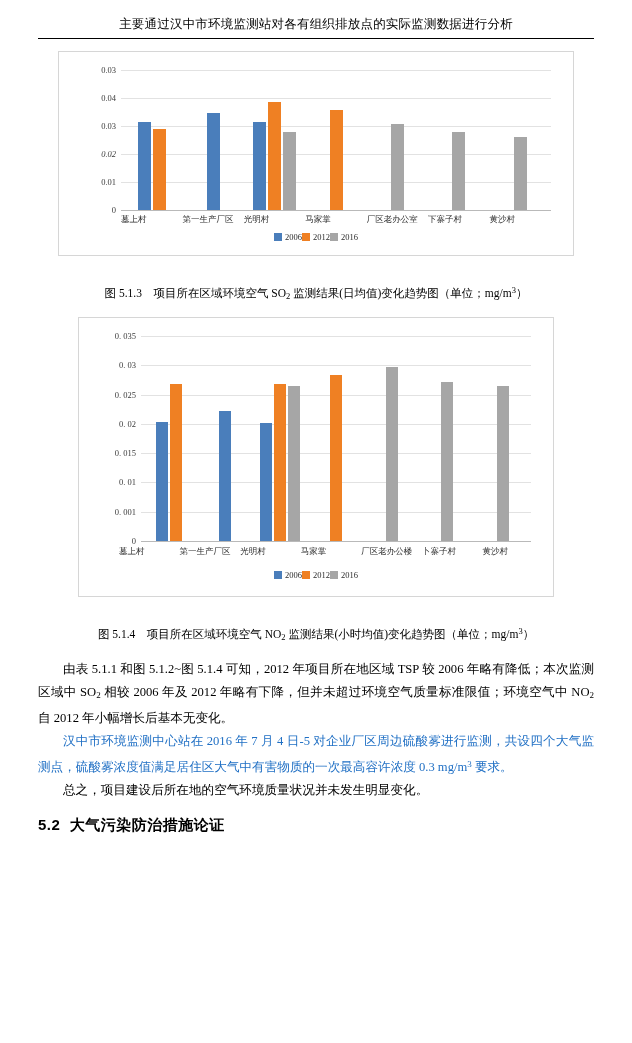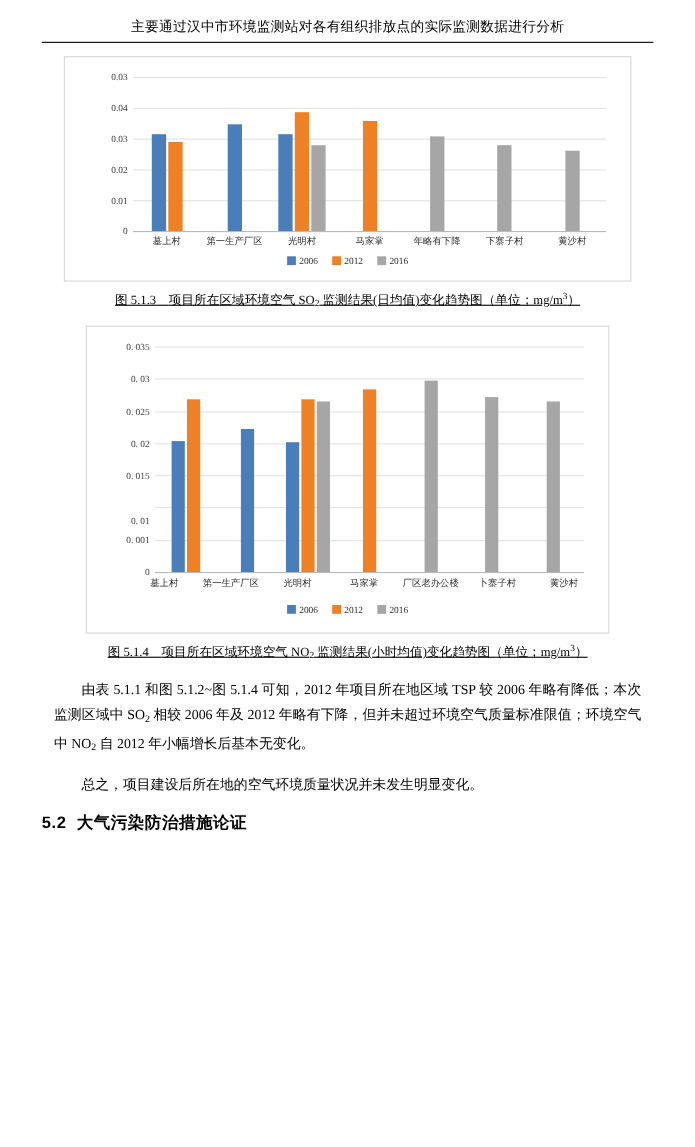--- a/index.html
+++ b/index.html
@@ -81,62 +81,61 @@
     bottom: 0;
   }
   .xlabels {
     position: absolute;
     left: 0;
     right: 0;
     display: flex;
   }
   .xlabel {
     flex: 1 1 0;
-    text-align: center;
+    text-align: left;
     font-size: 8.5px;
     font-family: Liberation Sans, sans-serif;
     color: #2b2b2b;
     white-space: nowrap;
   }
   .legend {
     position: absolute;
     left: 0;
     right: 0;
     display: flex;
     justify-content: center;
-    gap: 13px;
+    gap: 0;
     font-size: 8.5px;
     color: #2b2b2b;
   }
   .legend-item {
     display: flex;
     align-items: center;
     gap: 3px;
   }
   .legend-swatch {
     width: 8px;
     height: 8px;
     display: inline-block;
   }
 
   .fig-caption {
     text-align: center;
     font-size: 11.5px;
     font-family: "Liberation Serif", serif;
-    margin-top: 8px;
-    text-decoration: underline;
+    margin-top: 29px;
   }
   .fig-caption .sub { font-size: 8.5px; vertical-align: -2px; }
   .fig-caption .sup { font-size: 8.5px; vertical-align: 4px; }
 
   
   p.body {
     font-size: 12.6px;
     line-height: 23px;
-    margin: 11px;
+    margin: 0;
     text-align: justify;
     text-justify: inter-ideograph;
     font-family: "Liberation Serif", serif;
   }
   .indent { text-indent: 25px; }
   .blue { color: #1f6fc4; }
   .sub { font-size: 9px; vertical-align: -2px; }
   .sup { font-size: 9px; vertical-align: 4px; }
 
   h2.section {
@@ -164,21 +163,21 @@
   <div class="doc-header">主要通过汉中市环境监测站对各有组织排放点的实际监测数据进行分析</div>
   <div class="header-rule"></div>
 
   <div class="chart-card chart-1">
     <div class="plot" id="plot1" style="position:absolute; left:62px; right:22px; top:18px; height:140px;">
         <div class="axis-bottom" style="top: 140px;"></div>
         <div class="ytick" style="top: 140px;">0</div>
         <div class="gridline" style="top: 112px;"></div>
         <div class="ytick" style="top: 112px; font-family: Liberation Serif, serif;">0.01</div>
         <div class="gridline" style="top: 84px;"></div>
-        <div class="ytick" style="top: 84px;">0.02</div>
+        <div class="ytick" style="top: 84px; font-style: italic;">0.02</div>
         <div class="gridline" style="top: 56px;"></div>
         <div class="ytick" style="top: 56px;">0.03</div>
         <div class="gridline" style="top: 28px;"></div>
         <div class="ytick" style="top: 28px;">0.04</div>
         <div class="gridline" style="top: 0px;"></div>
         <div class="ytick" style="top: 0px;">0.03</div>
         <div class="bar" style="left: 16.7143px; width: 13px; height: 88.48px; background: rgb(74, 126, 187);"></div>
         <div class="bar" style="left: 31.7143px; width: 13px; height: 81.48px; background: rgb(239, 128, 35);"></div>
         <div class="bar" style="left: 85.6429px; width: 13px; height: 96.6px; background: rgb(74, 126, 187);"></div>
         <div class="bar" style="left: 132.071px; width: 13px; height: 87.64px; background: rgb(74, 126, 187);"></div>
@@ -187,21 +186,21 @@
         <div class="bar" style="left: 208.5px; width: 13px; height: 99.96px; background: rgb(239, 128, 35);"></div>
         <div class="bar" style="left: 269.929px; width: 13px; height: 85.96px; background: rgb(166, 166, 166);"></div>
         <div class="bar" style="left: 331.357px; width: 13px; height: 78.12px; background: rgb(166, 166, 166);"></div>
         <div class="bar" style="left: 392.786px; width: 13px; height: 73.08px; background: rgb(166, 166, 166);"></div>
       </div>
     <div class="xlabels" id="xlabels1" style="top:162px; left:62px; right:22px;">
         <div class="xlabel">墓上村</div>
         <div class="xlabel">第一生产厂区</div>
         <div class="xlabel">光明村</div>
         <div class="xlabel">马家掌</div>
-        <div class="xlabel">年略有下降</div>
+        <div class="xlabel">厂区老办公室</div>
         <div class="xlabel">下寨子村</div>
         <div class="xlabel">黄沙村</div>
       </div>
     <div class="legend" id="legend1" style="top:180px;">
         <div class="legend-item">
           <span class="legend-swatch" style="background: rgb(74, 126, 187);"></span>
           <span>2006</span>
         </div>
         <div class="legend-item">
           <span class="legend-swatch" style="background: rgb(239, 128, 35);"></span>
@@ -220,21 +219,21 @@
     <span>项目所在区域环境空气 SO</span><span class="sub">2</span><span> 监测结果(日均值)变化趋势图（单位；mg/m</span><span class="sup">3</span><span>）</span>
   </div>
 
   <div class="chart-card chart-2">
     <div class="plot" id="plot2" style="position:absolute; left:62px; right:22px; top:18px; height:205px;">
         <div class="axis-bottom" style="top: 205px;"></div>
         <div class="ytick" style="top: 205px;">0</div>
         <div class="gridline" style="top: 175.714px;"></div>
         <div class="ytick" style="top: 175.714px;">0. 001</div>
         <div class="gridline" style="top: 146.429px;"></div>
-        <div class="ytick" style="top: 158px;">0. 01</div>
+        <div class="ytick" style="top: 146px;">0. 01</div>
         <div class="gridline" style="top: 117.143px;"></div>
         <div class="ytick" style="top: 117.143px; text-align: center;">0. 015</div>
         <div class="gridline" style="top: 87.8571px;"></div>
         <div class="ytick" style="top: 87.8571px;">0. 02</div>
         <div class="gridline" style="top: 58.5714px;"></div>
         <div class="ytick" style="top: 58.5714px;">0. 025</div>
         <div class="gridline" style="top: 29.2857px;"></div>
         <div class="ytick" style="top: 29.2857px;">0. 03</div>
         <div class="gridline" style="top: 0px;"></div>
         <div class="ytick" style="top: 0px;">0. 035</div>
@@ -275,20 +274,21 @@
   </div>
 
   <div class="fig-caption">
     <span>图 5.1.4</span>
     &nbsp;&nbsp;
     <span>项目所在区域环境空气 NO</span><span class="sub">2</span><span> 监测结果(小时均值)变化趋势图（单位；mg/m</span><span class="sup">3</span><span>）</span>
   </div>
 
   <p class="body indent" style="margin-top:16px;"><span>由表 5.1.1 和图 5.1.2~图 5.1.4 可知，2012 年项目所在地区域 TSP 较 2006 年略有降低；本次监测区域中 SO</span><span class="sub">2</span><span> 相较 2006 年及 2012 年略有下降，但并未超过环境空气质量标准限值；环境空气中 NO</span><span class="sub">2</span><span> 自 2012 年小幅增长后基本无变化。</span></p>
 
+  <p class="body indent blue"><span>汉中市环境监测中心站在 2016 年 7 月 4 日-5 对企业厂区周边硫酸雾进行监测，共设四个大气监测点，硫酸雾浓度值满足居住区大气中有害物质的一次最高容许浓度 0.3 mg/m</span><span class="sup">3</span><span> 要求。</span></p>
 
   <p class="body indent">总之，项目建设后所在地的空气环境质量状况并未发生明显变化。</p>
 
   <h2 class="section">
     <span>5.2</span>&nbsp;
     <span>大气污染防治措施论证</span>
   </h2>
 
 
 </div>

